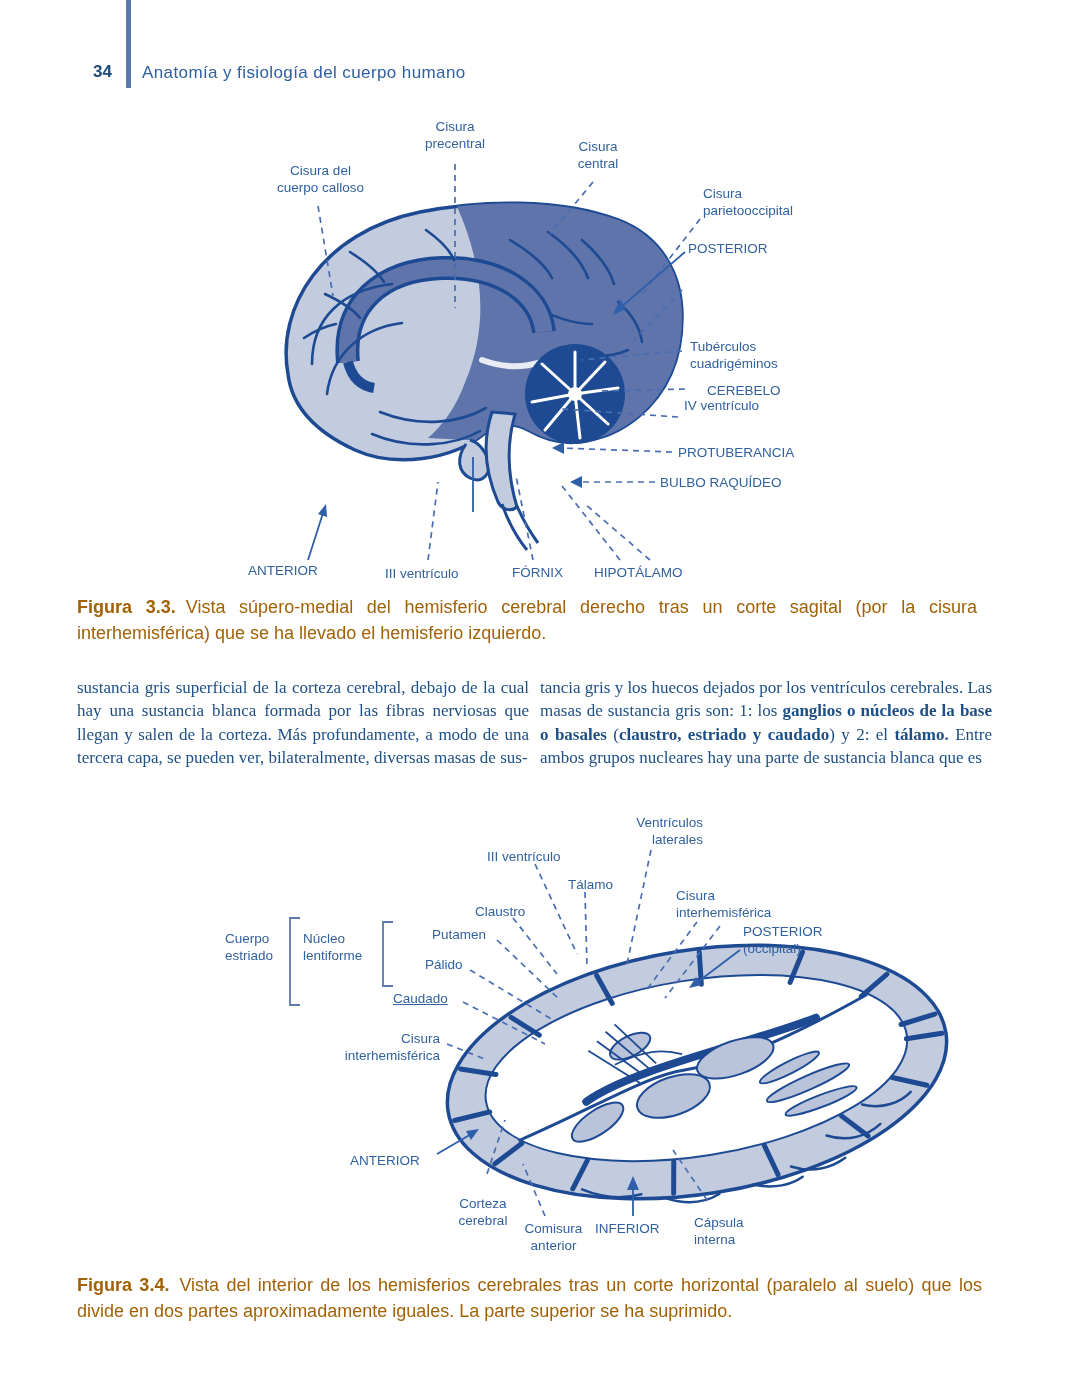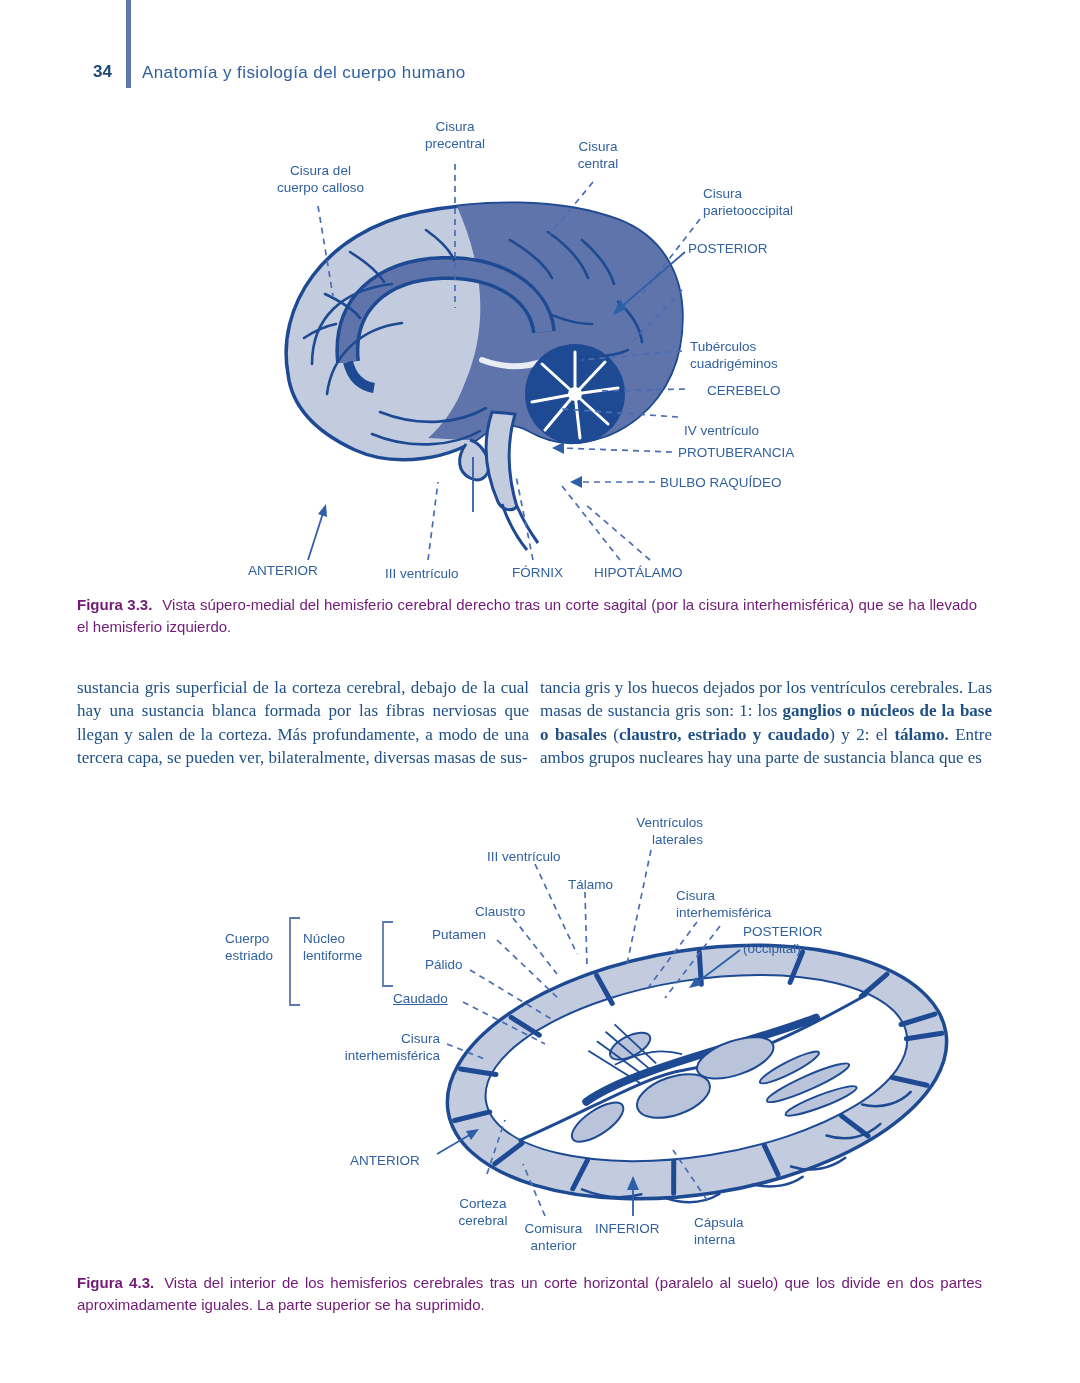--- a/index.html
+++ b/index.html
@@ -9,21 +9,21 @@
   .hrule{position:absolute;left:126px;top:0;width:5px;height:88px;background:#5b79ae;}
   .pagenum{position:absolute;left:93px;top:62px;font-size:17px;font-weight:bold;color:#1d4a7a;}
   .htitle{position:absolute;left:142px;top:63px;font-size:17px;color:#30609f;letter-spacing:0.4px;}
   
   .fig{position:absolute;}
   .fig svg{position:absolute;left:0;top:0;}
   .lbl{position:absolute;font-size:13.5px;line-height:17px;color:#31619f;white-space:pre-line;}
   .ctr{text-align:center;}
   .rt{text-align:right;}
   
-  .caption{position:absolute;font-size:15px;line-height:1.45;color:#701a75;text-align:justify;}
+  .caption{position:absolute;font-size:18px;line-height:1.45;color:#a16207;text-align:justify;}
   .cap-bold{font-weight:bold;margin-right:10px;}
   
   .bodycol{position:absolute;font-family:"Liberation Serif",serif;font-size:17px;
            line-height:1.38;color:#1d4f85;text-align:justify;}
   .bodycol b{color:#1d4f85;}
 </style>
 </head>
 <body>
 
 <div id="page">
@@ -124,21 +124,21 @@
     <div class="lbl ctr" style="left:315px;top:26px;width:106px;">Cisura
 central</div>
     <div class="lbl ctr" style="left:18px;top:50px;width:145px;">Cisura del
 cuerpo calloso</div>
     <div class="lbl" style="left:473px;top:73px;width:132px;">Cisura
 parietooccipital</div>
     <div class="lbl" style="left:458px;top:128px;">POSTERIOR</div>
     <div class="lbl" style="left:460px;top:226px;width:120px;">Tubérculos
 cuadrigéminos</div>
     <div class="lbl" style="left:461px;top:270px;margin-left:16px;">CEREBELO</div>
-    <div class="lbl" style="left:454px;top:310px;">IV ventrículo</div>
+    <div class="lbl" style="left:454px;top:285px;">IV ventrículo</div>
     <div class="lbl" style="left:448px;top:332px;">PROTUBERANCIA</div>
     <div class="lbl" style="left:430px;top:362px;">BULBO RAQUÍDEO</div>
     <div class="lbl" style="left:18px;top:450px;">ANTERIOR</div>
     <div class="lbl" style="left:155px;top:453px;">III ventrículo</div>
     <div class="lbl" style="left:282px;top:452px;">FÓRNIX</div>
     <div class="lbl" style="left:364px;top:452px;">HIPOTÁLAMO</div>
   </div>
 
   <div class="caption" style="left:77px;top:594px;width:900px;">
     <span class="cap-bold">Figura 3.3.</span><span>Vista súpero-medial del hemisferio cerebral derecho tras un corte sagital (por la cisura interhemisférica) que se ha llevado el hemisferio izquierdo.</span>
@@ -261,16 +261,16 @@
     <div class="lbl ctr" style="left:228px;top:395px;width:80px;">Corteza
 cerebral</div>
     <div class="lbl ctr" style="left:296px;top:420px;width:85px;">Comisura
 anterior</div>
     <div class="lbl" style="left:380px;top:420px;text-align:center;">INFERIOR</div>
     <div class="lbl" style="left:479px;top:402px;width:70px;margin-top:12px;">Cápsula
 interna</div>
   </div>
 
   <div class="caption" style="left:77px;top:1272px;width:905px;">
-    <span class="cap-bold">Figura 4.3.</span><span>Vista del interior de los hemisferios cerebrales tras un corte horizontal (paralelo al suelo) que los divide en dos partes aproximadamente iguales. La parte superior se ha suprimido.</span>
+    <span class="cap-bold">Figura 3.4.</span><span>Vista del interior de los hemisferios cerebrales tras un corte horizontal (paralelo al suelo) que los divide en dos partes aproximadamente iguales. La parte superior se ha suprimido.</span>
   </div>
 
 </div>
 
 </body></html>

